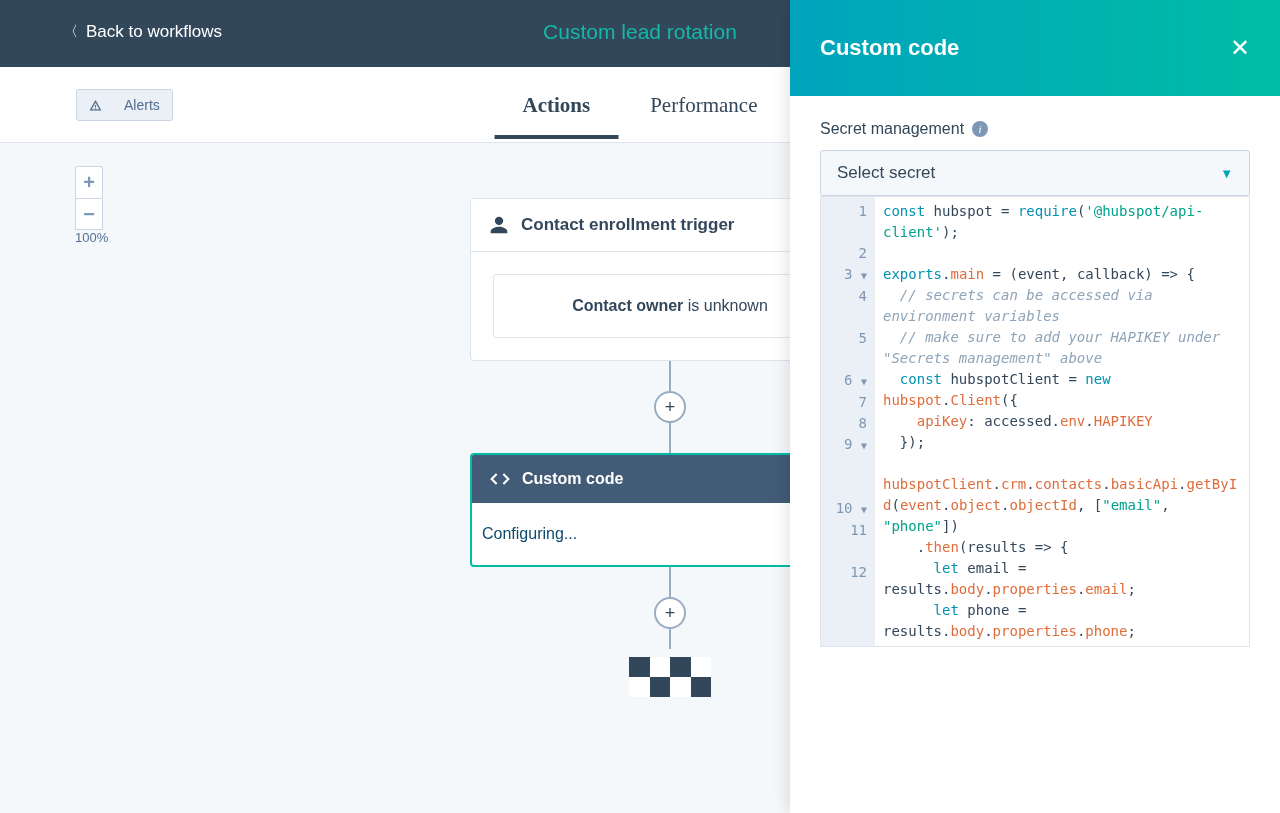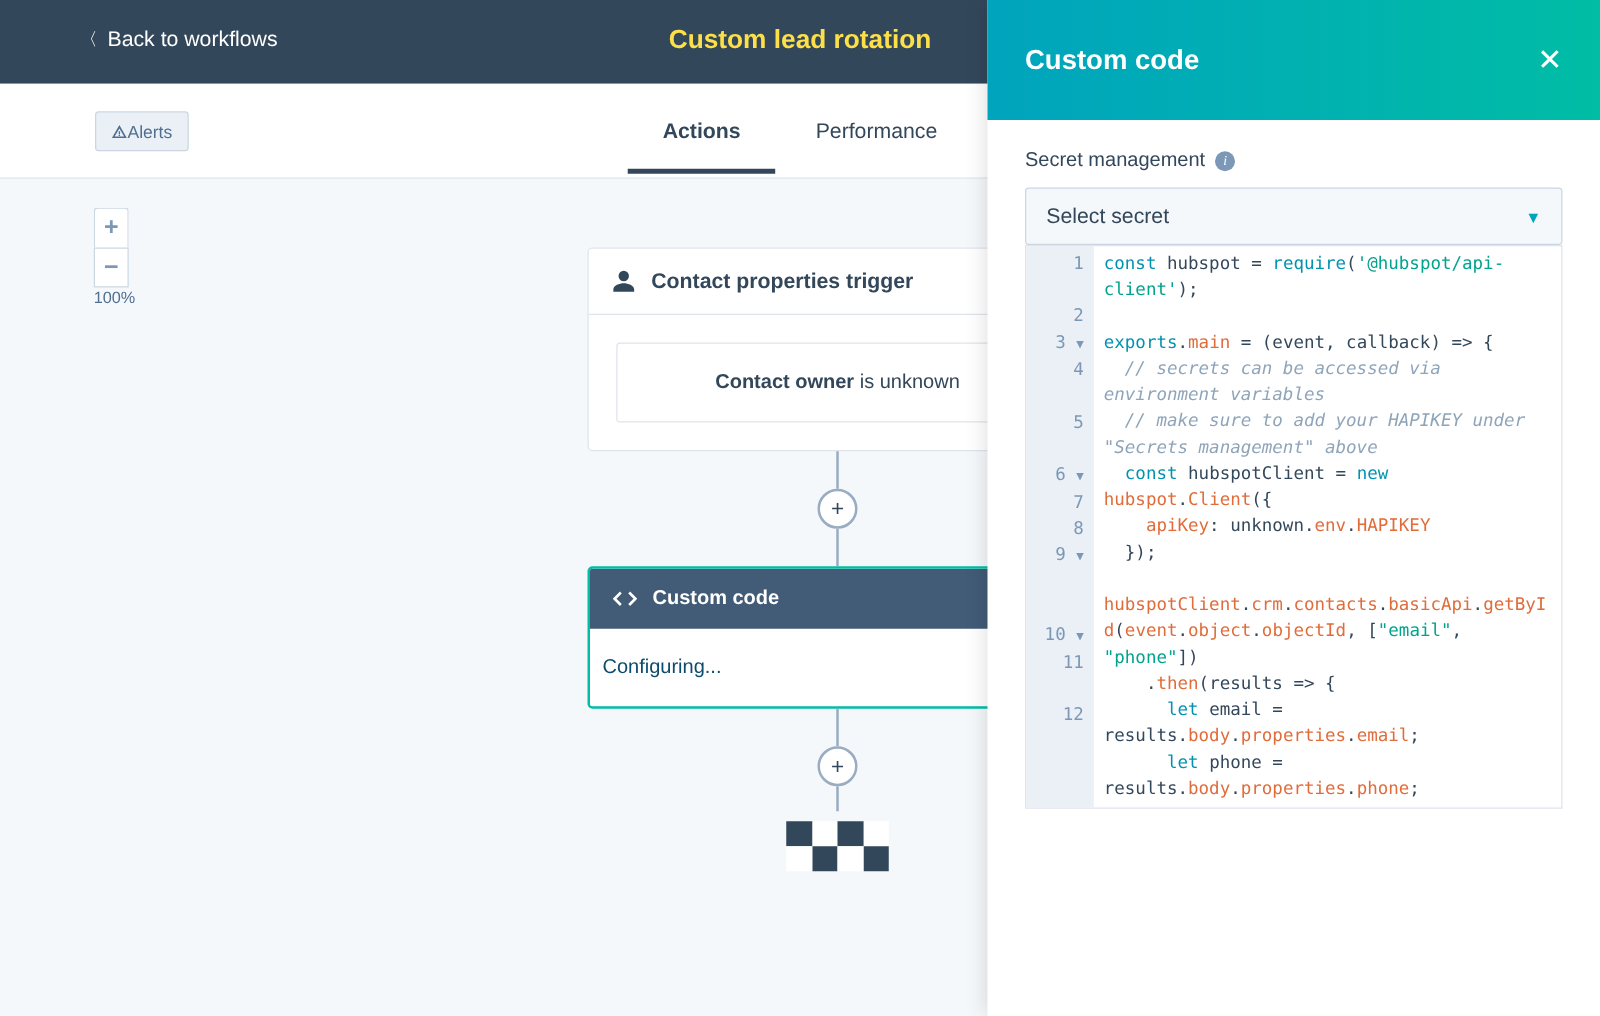--- a/index.html
+++ b/index.html
@@ -30,22 +30,22 @@
   gap: 8px;
   cursor: pointer;
 }
 .back-link .chev { font-size: 14px; }
 .page-title {
   position: absolute;
   left: 50%;
   top: 20px;
   transform: translateX(-50%);
   font-size: 21px;
-  font-weight: 700;
-  color: #fde047;
+  font-weight: 400;
+  color: #14b8a6;
 }
 
 
 .secondbar {
   height: 76px;
   background: #fff;
   border-bottom: 1px solid #dfe3eb;
   position: relative;
 }
 .alerts-btn {
@@ -53,42 +53,43 @@
   left: 76px;
   top: 22px;
   border: 1px solid #cbd6e2;
   border-radius: 3px;
   background: #eaf0f6;
   color: #506e91;
   font-size: 14px;
   padding: 7px 12px;
   display: flex;
   align-items: center;
-  gap: 0;
+  gap: 22px;
   cursor: pointer;
 }
 .alerts-btn svg { fill: #506e91; }
 .tabs {
   position: absolute;
   left: 50%;
   transform: translateX(-50%);
   top: 0;
   height: 76px;
   display: flex;
   align-items: center;
   gap: 60px;
 }
 .tab {
-  font-size: 17px;
+  font-size: 21px;
   color: #33475b;
   height: 68px;
   display: flex;
   align-items: center;
   cursor: pointer;
   position: relative;
+  font-family: Liberation Serif, serif;
 }
 .tab.active {
   font-weight: 600;
   color: #33475b;
 }
 .tab.active::after {
   content: "";
   position: absolute;
   left: -28px;
   right: -28px;
@@ -391,21 +392,21 @@
     <div class="zoom-level">100%</div>
   </div>
 
   <div class="workflow">
 
     <div class="card">
       <div class="enroll-header">
         <svg width="20" height="20" viewBox="0 0 24 24" fill="#33475b">
             <path d="M12 12a5 5 0 1 0 0-10 5 5 0 0 0 0 10zm0 2c-4 0-10 2-10 6v2h20v-2c0-4-6-6-10-6z"></path>
           </svg>
-        <span>Contact properties trigger</span>
+        <span>Contact enrollment trigger</span>
       </div>
       <div class="card-body">
         <div class="inner-box">
           <b>Contact owner</b><span> is unknown</span>
         </div>
       </div>
     </div>
 
     <div class="connector"></div>
     <div class="plus-circle">+</div>
@@ -476,21 +477,21 @@
 <div class="gline">&nbsp;</div>
 <div class="gline">12</div>
 <div class="gline">&nbsp;</div>
       </div>
       <div class="code"><span class="tok-keyword">const</span><span> hubspot = </span><span class="tok-keyword">require</span><span>(</span><span class="tok-string">'@hubspot/api-client'</span><span>);</span>
 
 <span class="tok-keyword">exports</span><span>.</span><span class="tok-prop">main</span><span> = (event, callback) =&gt; {</span>
 <span class="tok-comment">  // secrets can be accessed via environment variables</span>
 <span class="tok-comment">  // make sure to add your HAPIKEY under "Secrets management" above</span>
 <span>  </span><span class="tok-keyword">const</span><span> hubspotClient = </span><span class="tok-new">new</span><span> </span><span class="tok-prop">hubspot</span><span>.</span><span class="tok-prop">Client</span><span>({</span>
-<span>    </span><span class="tok-prop">apiKey</span><span>: unknown.</span><span class="tok-prop">env</span><span>.</span><span class="tok-prop">HAPIKEY</span>
+<span>    </span><span class="tok-prop">apiKey</span><span>: accessed.</span><span class="tok-prop">env</span><span>.</span><span class="tok-prop">HAPIKEY</span>
 <span>  });</span>
 
 <span class="tok-prop">hubspotClient</span><span>.</span><span class="tok-prop">crm</span><span>.</span><span class="tok-prop">contacts</span><span>.</span><span class="tok-prop">basicApi</span><span>.</span><span class="tok-prop">getById</span><span>(</span><span class="tok-prop">event</span><span>.</span><span class="tok-prop">object</span><span>.</span><span class="tok-prop">objectId</span><span>, [</span><span class="tok-string">"email"</span><span>, </span><span class="tok-string">"phone"</span><span>])</span>
 <span>    .</span><span class="tok-prop">then</span><span>(results =&gt; {</span>
 <span>      </span><span class="tok-keyword">let</span><span> email = </span><span>results.</span><span class="tok-prop">body</span><span>.</span><span class="tok-prop">properties</span><span>.</span><span class="tok-prop">email</span><span>;</span>
 <span>      </span><span class="tok-keyword">let</span><span> phone = </span><span>results.</span><span class="tok-prop">body</span><span>.</span><span class="tok-prop">properties</span><span>.</span><span class="tok-prop">phone</span><span>;</span></div>
     </div>
   </div>
 </div>
 

